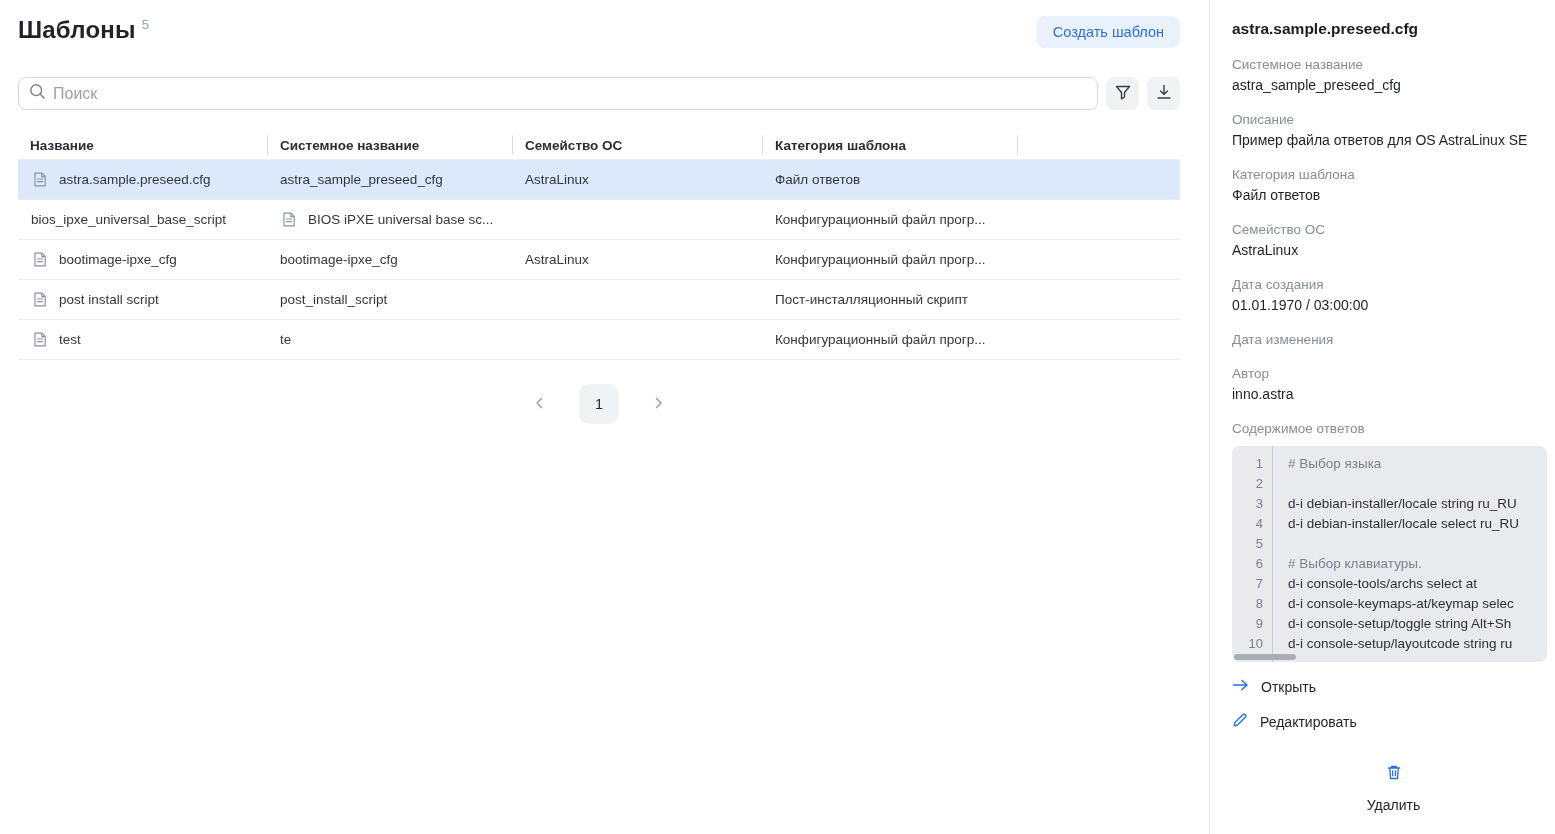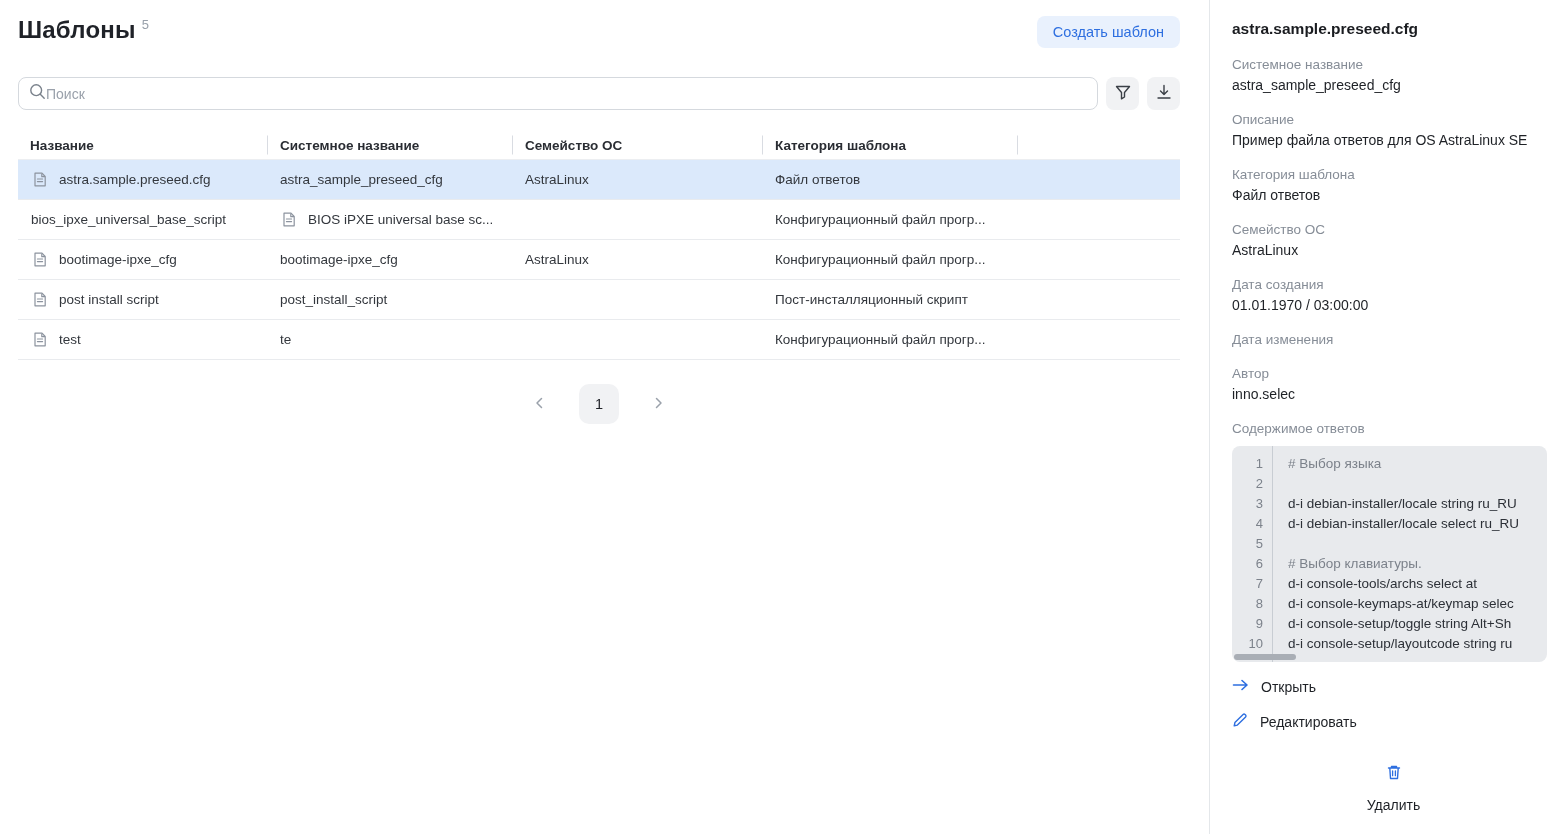--- a/index.html
+++ b/index.html
@@ -18,22 +18,22 @@
   .create-btn {
     background: #e9f1fd; color: #2e6fe0; border: none; border-radius: 8px;
     height: 32px; padding: 0 16px; font-size: 14.5px; font-family: inherit; cursor: pointer; margin-left: 40px;
   }
   .toolbar { display: flex; margin-top: 29px; align-items: center; }
   .search-box {
     flex: 1; height: 33px; border: 1px solid #d5d9de; border-radius: 8px;
     display: flex; align-items: center; padding: 0 10px; background: #fff;
   }
   .search-box input {
-    border: none; outline: none; flex: 1; font-size: 14px; font-family: inherit;
-    color: #1e2126; background: transparent; margin-left: 0;
+    border: none; outline: none; flex: 1; font-size: 16px; font-family: inherit;
+    color: #1e2126; background: transparent; margin-left: 7px;
   }
   .search-box input::placeholder { color: #9aa1ab; }
   .icon-btn {
     width: 33px; height: 33px; margin-left: 8px; border: none; border-radius: 8px;
     background: #f1f2f4; display: flex; align-items: center; justify-content: center; cursor: pointer;
   }
   
   .table { margin-top: 21px; }
   .trow, .thead {
     display: grid;
@@ -267,21 +267,21 @@
   <div class="field">
     <div class="field-label">Дата создания</div>
     <div class="field-value">01.01.1970 / 03:00:00</div>
   </div>
   <div class="field">
     <div class="field-label">Дата изменения</div>
     <div class="field-value"></div>
   </div>
   <div class="field">
     <div class="field-label">Автор</div>
-    <div class="field-value">inno.selec</div>
+    <div class="field-value">inno.astra</div>
   </div>
 
   <div class="field">
     <div class="field-label">Содержимое ответов</div>
   </div>
 
   <div class="code-block">
     <div class="code-gutter">
       <div class="ln">1</div>
       <div class="ln">2</div>

